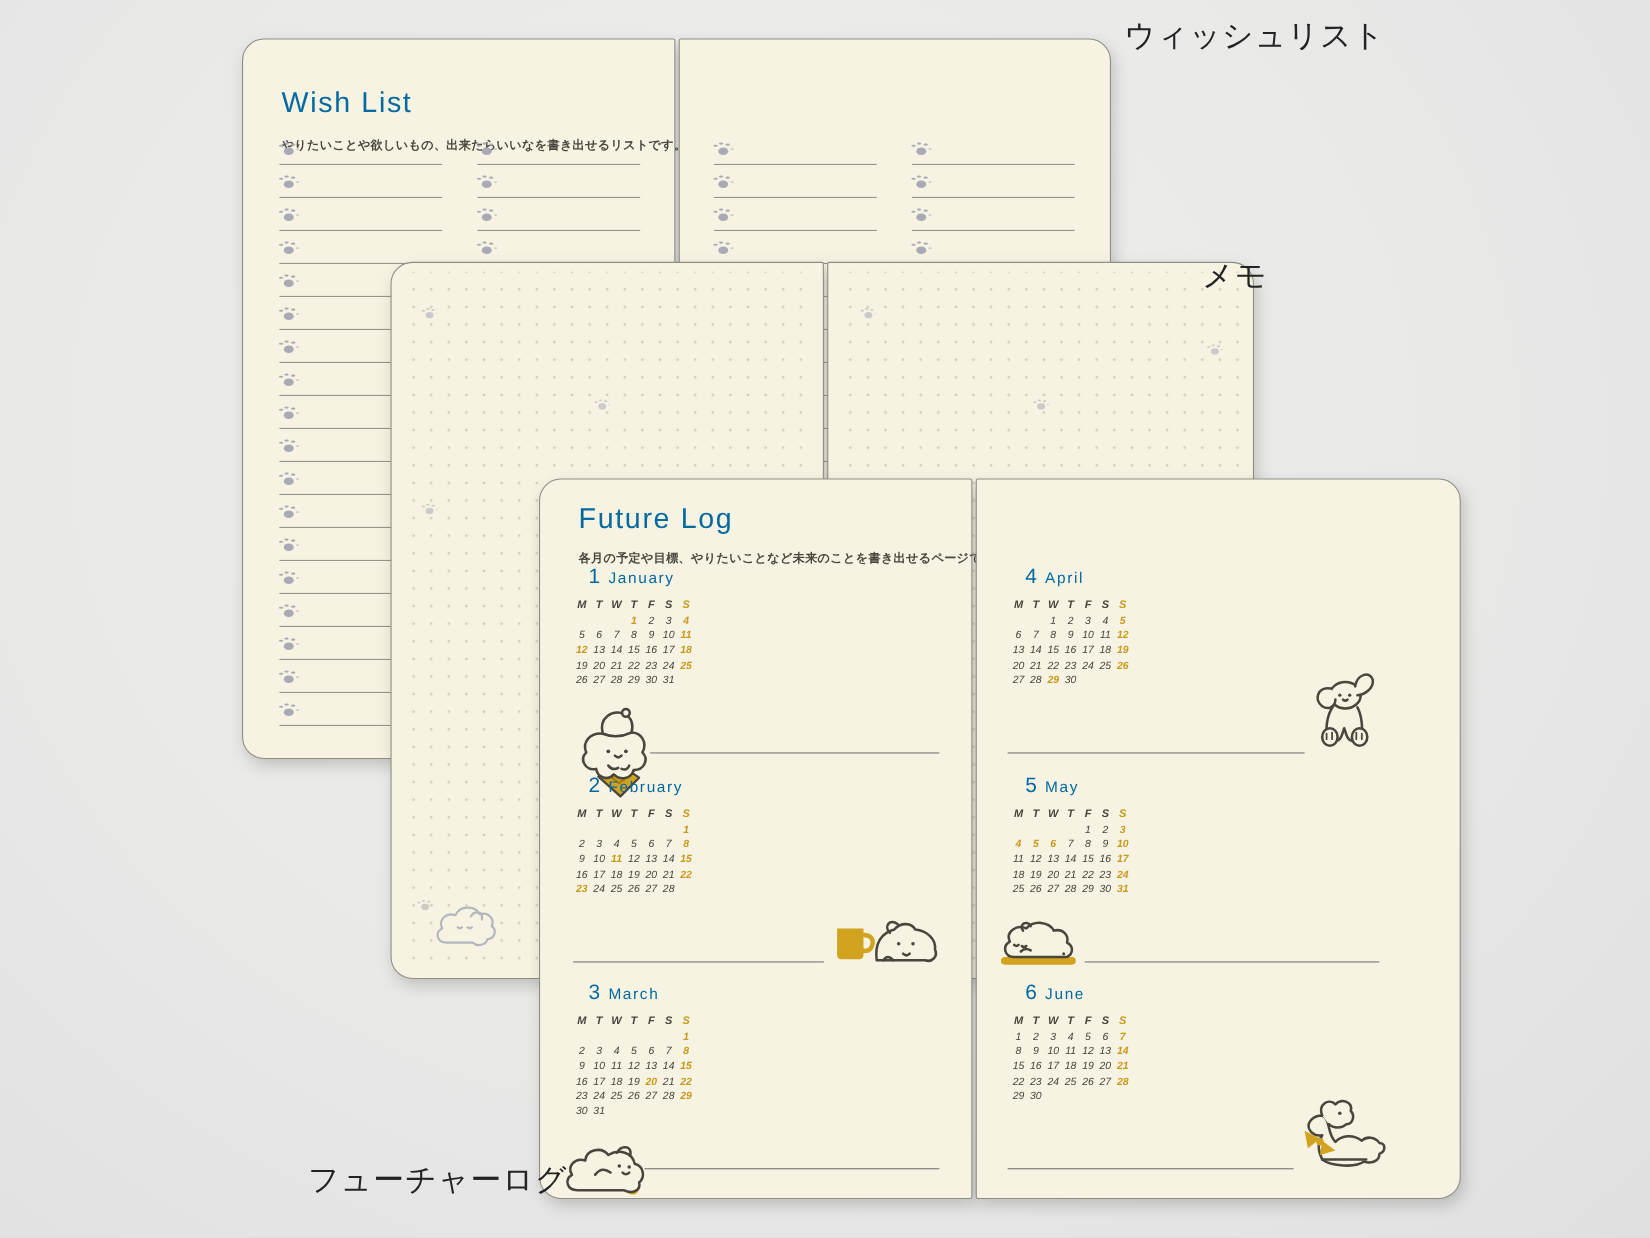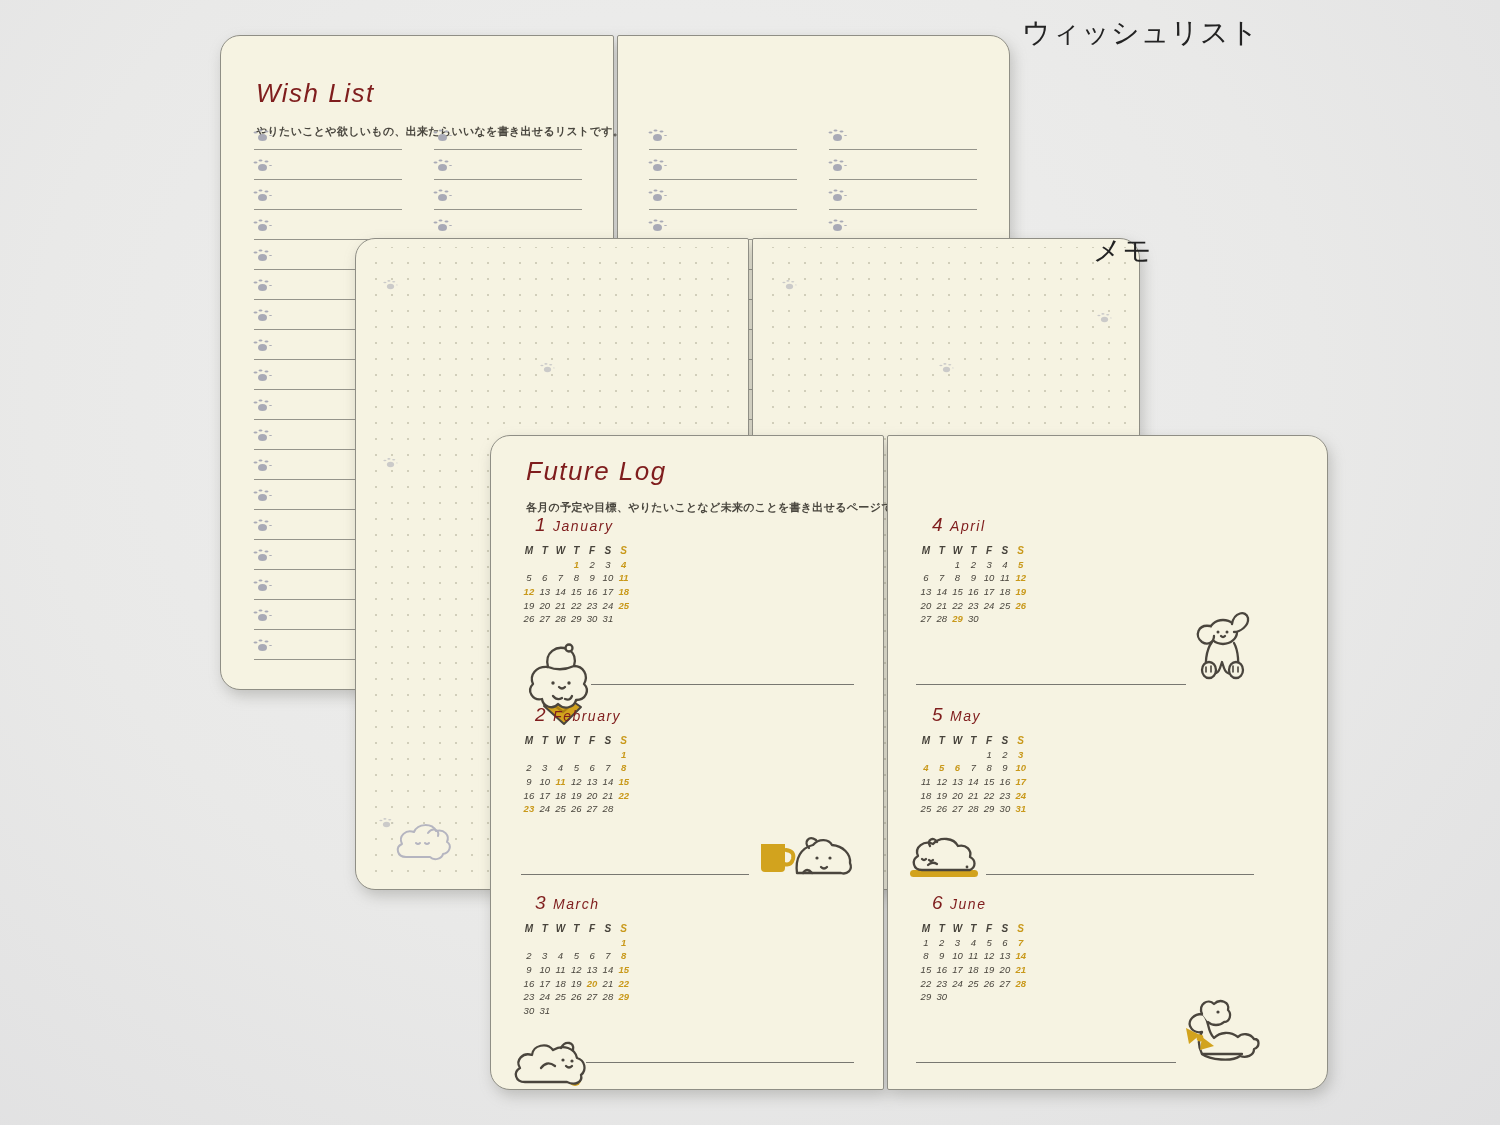--- a/index.html
+++ b/index.html
@@ -13,21 +13,21 @@
   #spread-memo{left:355px;top:238px;width:785px;height:652px;z-index:2;}
   #spread-futurelog{left:490px;top:435px;width:790px;height:655px;z-index:3;padding-left:19px;}
   .page{position:absolute;top:0;height:100%;background:#f6f3e2;border:1.5px solid #8f8e85;box-sizing:border-box;}
   .pg-left{left:0;width:394px;border-radius:20px 2px 2px 20px;}
   .pg-right{left:397px;right:0;border-radius:2px 20px 20px 2px;}
   #spread-wishlist .pg-right{width:393px;}
   #spread-memo .pg-right{width:388px;}
   #spread-futurelog .pg-right{width:441px;}
 
   
-  .hand{font-style:italic;letter-spacing:1.5px;color:#7f1d1d;}
+  .hand{letter-spacing:1.5px;color:#0369a1;}
   .wl-title,.fl-title{position:absolute;left:35px;top:42px;font-size:26px;}
   .fl-title{top:20px;}
   .wl-sub,.fl-sub{position:absolute;left:35px;font-size:11px;font-weight:bold;color:#4a473f;letter-spacing:.3px;white-space:nowrap;}
   .wl-sub{top:88px;}
   .fl-sub{top:64px;}
 
   
   .wl-col{position:absolute;top:90px;width:148px;}
   .wl-row{position:relative;height:30px;}
   .wl-line{position:absolute;left:0;right:0;bottom:6px;border-bottom:1.3px solid #95948b;}
@@ -847,13 +847,14 @@
             <circle cx="20" cy="40" r="3.4"></circle>
           </g>
           <path d="M22,56 h40" fill="none"></path>
         </svg>
       </div>
     </div>
   </div>
 
   <div class="anno" id="anno-wishlist">ウィッシュリスト</div>
   <div class="anno" id="anno-memo">メモ</div>
+  <div class="anno" id="anno-futurelog">フューチャーログ</div>
 </div>
 
 </body></html>

